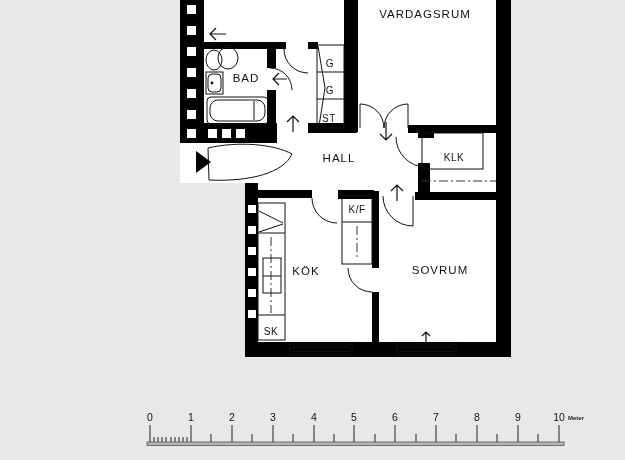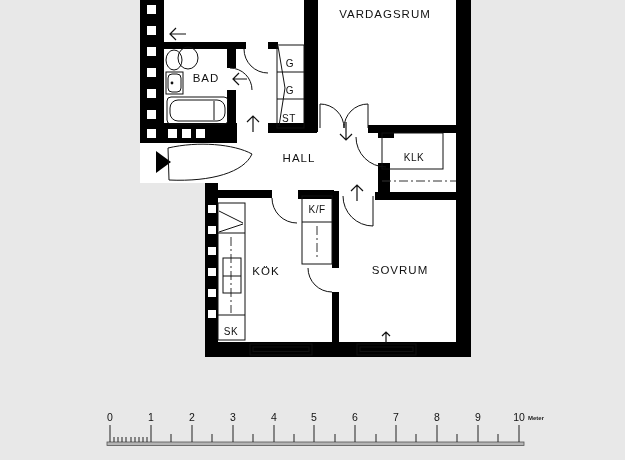--- a/index.html
+++ b/index.html
@@ -1,17 +1,17 @@
 <!DOCTYPE html>
 <html><head>
 <meta charset="utf-8">
 <style>
   html,body { margin:0; padding:0; }
   body { background:#e8e8e8; font-family:"Liberation Sans", sans-serif; }
-  .stage { position:relative; width:561px; height:460px; overflow:hidden; }
+  .stage { position:relative; width:561px; height:460px; overflow:hidden;margin-left:40px; }
   svg { display:block; }
   .thin  { fill:none; stroke:#111; stroke-width:1; }
   .door  { fill:none; stroke:#111; stroke-width:1; }
   .arrow { fill:none; stroke:#111; stroke-width:1.2; }
   .dashdot { fill:none; stroke:#333; stroke-width:1; stroke-dasharray:9 3 2 3; }
   .lbl    { font-family:"Liberation Sans",sans-serif; font-size:11.5px; letter-spacing:1px; fill:#111; text-anchor:middle; }
   .lbl-sm { font-family:"Liberation Sans",sans-serif; font-size:10px; letter-spacing:0.5px; fill:#111; text-anchor:middle; }
   .num    { font-family:"Liberation Sans",sans-serif; font-size:10.5px; fill:#111; text-anchor:middle; }
   .meter  { font-family:"Liberation Sans",sans-serif; font-size:6px; fill:#222; text-anchor:start; font-weight:bold; }
   .tick   { stroke:#222; stroke-width:1; }

